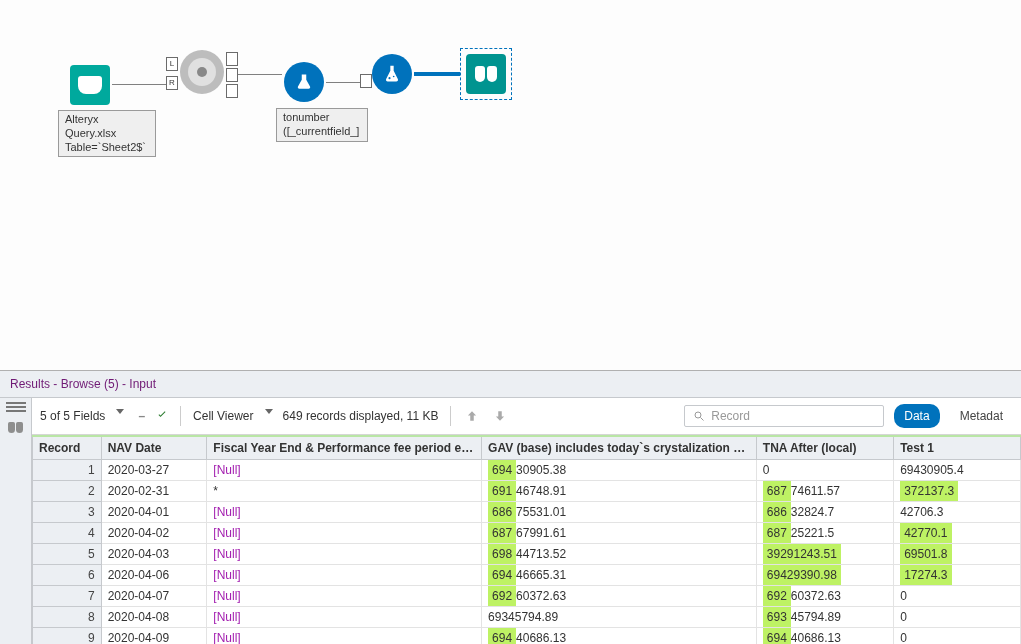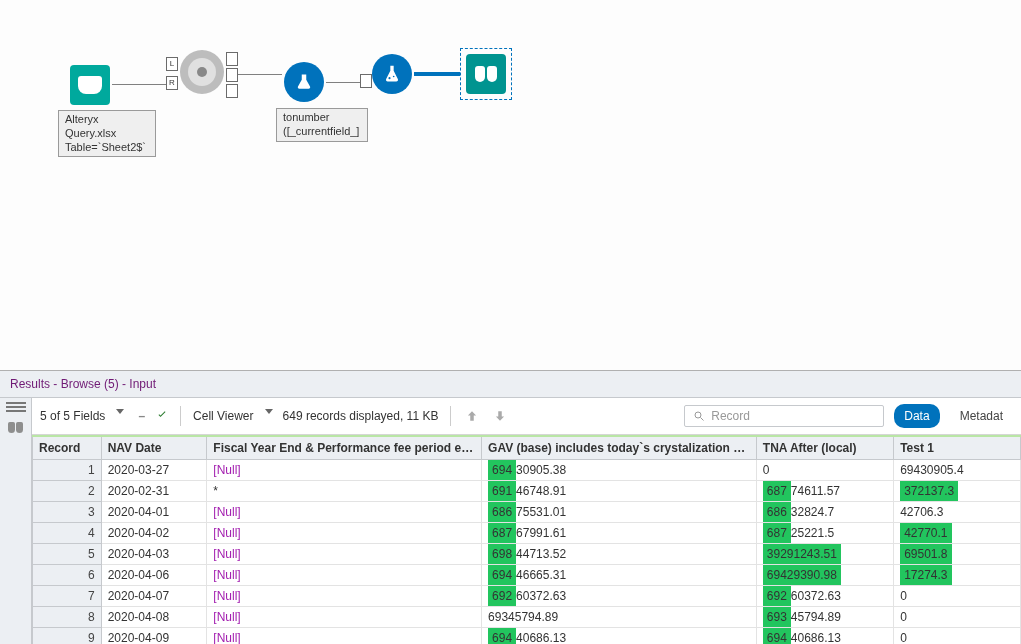--- a/index.html
+++ b/index.html
@@ -58,21 +58,21 @@
   .search-box svg { width:12px; height:12px; }
   .pill { padding:5px 10px; font-size:12px; border-radius:10px; }
   .pill.active { background:#0072bc; color:#fff; }
   .pill.inactive { background:#fff; color:#444; }
   .grid { width:100%; border-collapse:collapse; table-layout:fixed; }
   .grid th { background:#eceff3; border:1px solid #c6c9cd; border-top:2px solid #b9e6a5; text-align:left; padding:4px 6px; font-weight:600; font-size:12px; white-space:nowrap; overflow:hidden; text-overflow:ellipsis; }
   .grid td { border:1px solid #e3e3e3; padding:3px 6px; font-size:12px; white-space:nowrap; overflow:hidden; }
   .grid td.rownum { background:#eceff3; border:1px solid #c6c9cd; text-align:right; color:#444; }
   .null { color:#a21caf; }
   td { position:relative; z-index:0; }
-  td span.mark { background:#22c55e; padding:4px; }
+  td span.mark { background:#bef264; padding:4px; }
   
   col.c-rec{width:65px;} col.c-nav{width:100px;} col.c-fy{width:260px;} col.c-gav{width:260px;} col.c-tna{width:130px;} col.c-t1{width:120px;}
 </style>
 </head>
 <body>
 
 <div class="canvas">
 
   <div class="node-tool" style="left:70px; top:65px;">
     <div class="book-icon"></div>

